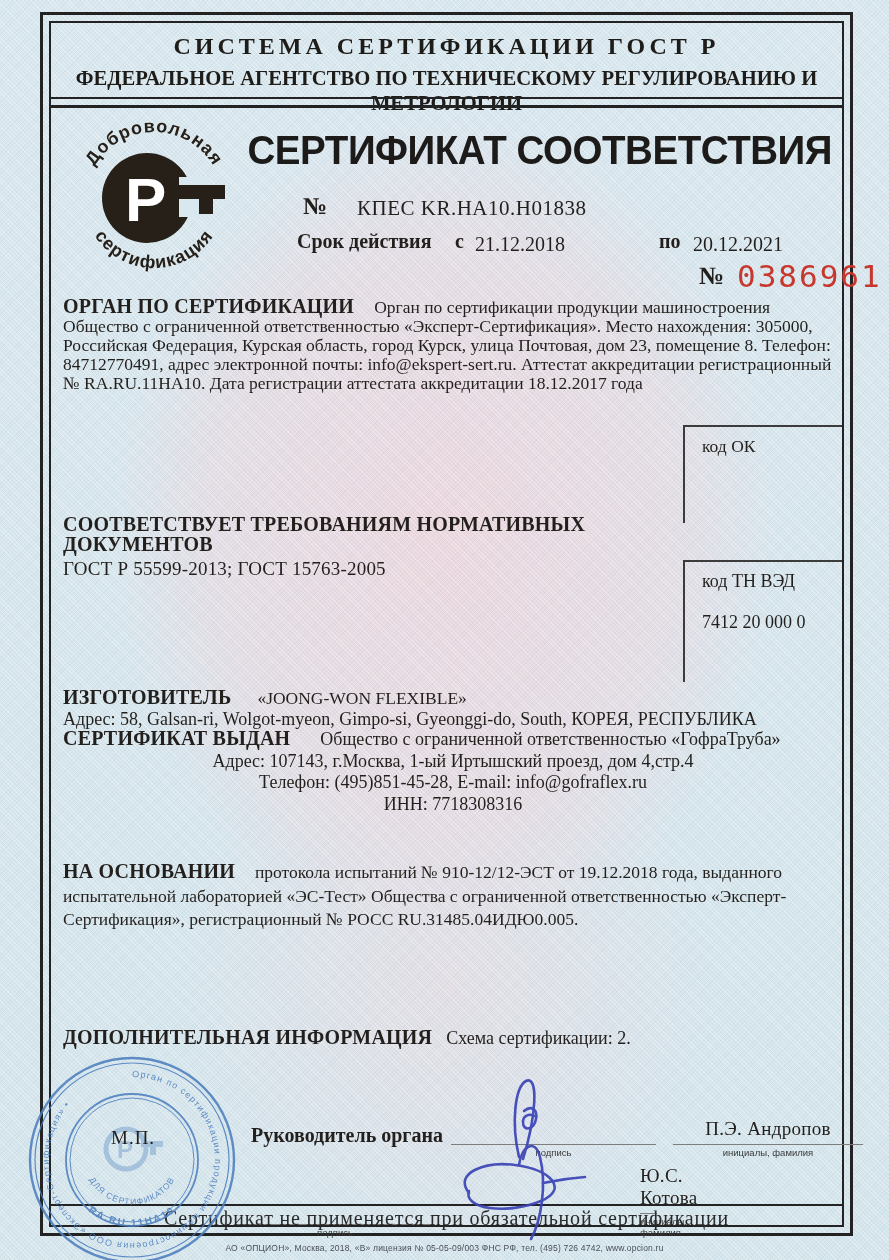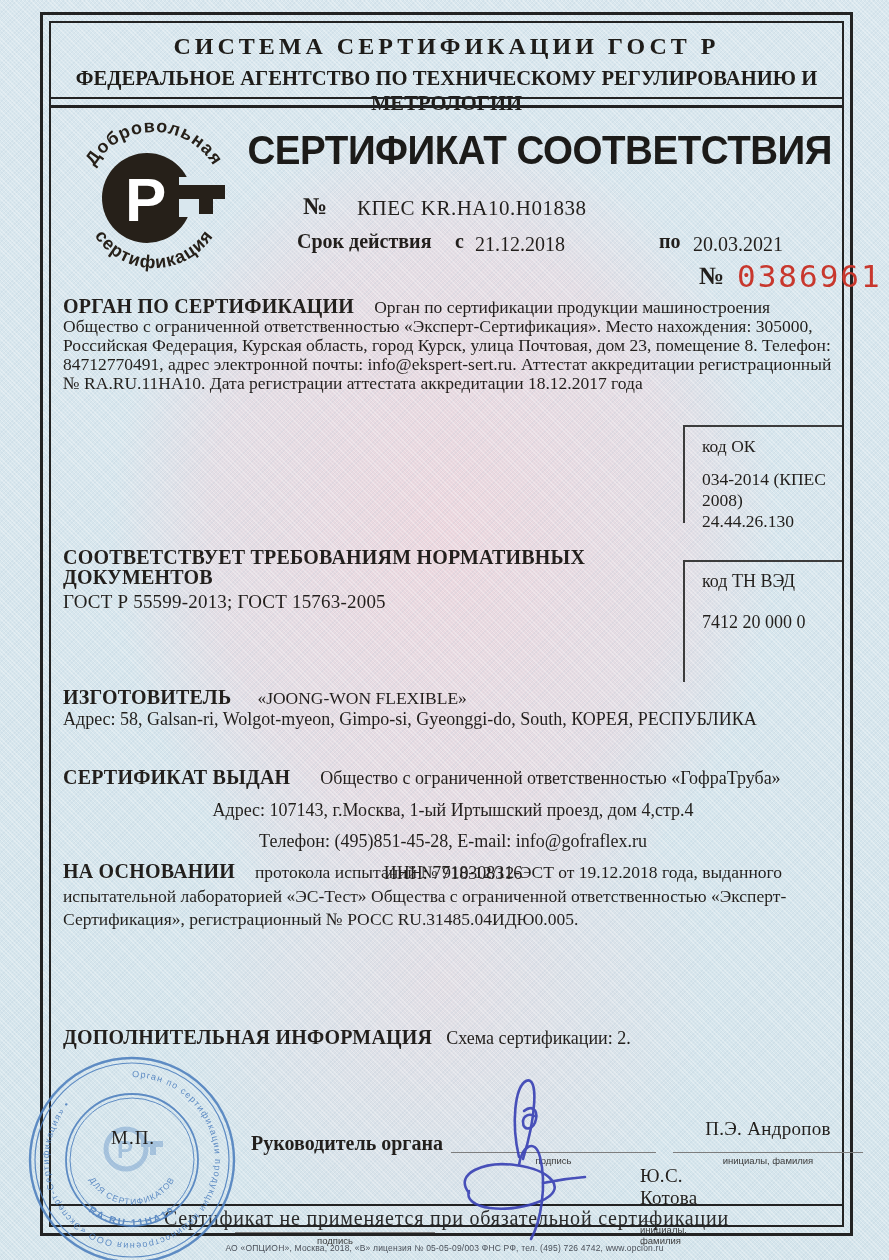--- a/index.html
+++ b/index.html
@@ -68,26 +68,26 @@
     color:#c8372d;
   }
 
   
   .sect { position:absolute; left:12px; line-height:19px; font-size:17.5px; }
   .slabel { font-weight:bold; font-size:20px; letter-spacing:.2px; margin-right:20px; }
 
   .s-organ   { top:274px; width:774px; }
   .s-product { top:388px; width:628px; }
   .s-serial  { margin-top:1px; }
-  .s-conform { top:525px; width:620px;font-family:Liberation Serif, serif; }
+  .s-conform { top:492px; width:620px;font-family:Liberation Serif, serif; }
   .s-conform .docline { margin-top:4px; font-size:19px; letter-spacing:.2px; }
   .s-maker   { top:665px; width:774px; }
   .s-maker .slabel { margin-right:26px; }
   .s-maker .addr { font-size:18px; margin-top:2px; }
-  .s-issued  { top:740px; width:774px; line-height:29px; }
+  .s-issued  { top:706px; width:774px; line-height:19px; }
   .s-issued .slabel { margin-right:30px; }
   .s-issued .nm { font-size:18px; }
   .s-issued .ln { font-size:18px; margin-top:2.5px; padding-left:6px;text-align:center; }
   .s-basis   { top:837px; width:772px; line-height:23.5px; }
   .s-add     { top:1005px; width:774px; }
   .s-add .slabel { margin-right:14px; }
   .s-add .txt { font-size:18px; }
 
   .codebox {
     position:absolute; right:0; border-top:2px solid #3c3c3c; border-left:2px solid #3c3c3c;
@@ -101,21 +101,21 @@
   
   .sig-row { position:absolute; left:184px; width:612px; display:grid;
              grid-template-columns:200px 205px 17px 190px; align-items:end; }
   .sig-row.r1 { top:1095px;margin-left:16px; }
   .sig-row.r2 { top:1142px; }
   .role { font-size:20px; font-weight:bold; padding-bottom:11px; }
   .sigcell .line { height:20px; border-bottom:1.4px solid #7d7d7d; }
   .cap { font-family:"Liberation Sans", sans-serif; font-size:9.5px; color:#3a3a3a;
          text-align:center; padding-top:2px; }
   .namecell { text-align:center; }
-  .namecell .nm { font-size:19px; letter-spacing:.3px; padding-bottom:12px;
+  .namecell .nm { font-size:19px; letter-spacing:.3px; padding-bottom:4px;
                   border-bottom:1.4px solid #7d7d7d; }
 
   .mp { position:absolute; left:60px; top:1104px; font-size:19px; letter-spacing:1px; z-index:4; }
 
   .stamp { position:absolute; left:-30px; top:1026px; width:222px; height:222px;
            opacity:.88; z-index:3; }
   .scribble { position:absolute; left:372px; top:1048px; width:212px; height:172px; z-index:3; }
 
   .rule.r3 { top:1181px; height:1.5px; }
   .disclaimer {
@@ -166,37 +166,33 @@
       <div class="no-row">
         <span class="no-sym">№</span>
         <span class="no-val">КПЕС KR.HA10.H01838</span>
       </div>
 
       <div class="valid-row">
         <span class="valid-lbl">Срок действия</span>
         <span class="from-lbl">с</span>
         <span class="from-date">21.12.2018</span>
         <span class="to-lbl">по</span>
-        <span class="to-date">20.03.2021</span>
+        <span class="to-date">20.12.2021</span>
       </div>
 
       <div class="form-no">
         <span class="form-no-sym">№</span>
         <span class="form-no-val">0386961</span>
       </div>
 
       <p class="sect s-organ"><b class="slabel">ОРГАН ПО СЕРТИФИКАЦИИ</b><span>Орган по сертификации продукции машиностроения Общество с ограниченной ответственностью «Эксперт-Сертификация». Место нахождения: 305000, Российская Федерация, Курская область, город Курск, улица Почтовая, дом 23, помещение 8. Телефон: 84712770491, адрес электронной почты: info@ekspert-sert.ru. Аттестат аккредитации регистрационный № RA.RU.11HA10. Дата регистрации аттестата аккредитации 18.12.2017 года</span></p>
 
 
       <div class="codebox box-ok">
         <div>код ОК</div>
-        <div class="vals">
-          <div>034-2014 (КПЕС 2008)</div>
-          <div>24.44.26.130</div>
-        </div>
       </div>
 
       <div class="sect s-conform">
         <b class="slabel">СООТВЕТСТВУЕТ ТРЕБОВАНИЯМ НОРМАТИВНЫХ ДОКУМЕНТОВ</b>
         <div class="docline">ГОСТ Р 55599-2013; ГОСТ 15763-2005</div>
       </div>
 
       <div class="codebox box-tnved">
         <div>код ТН ВЭД</div>
         <div class="vals">7412 20 000 0</div>

